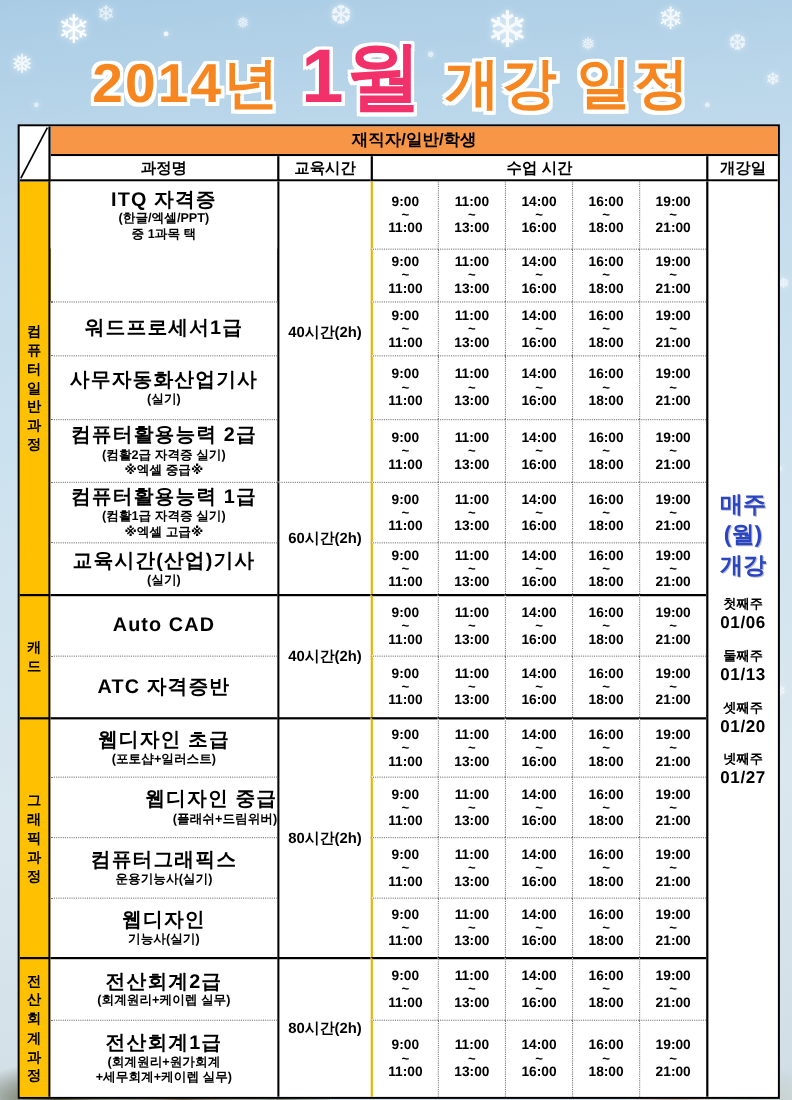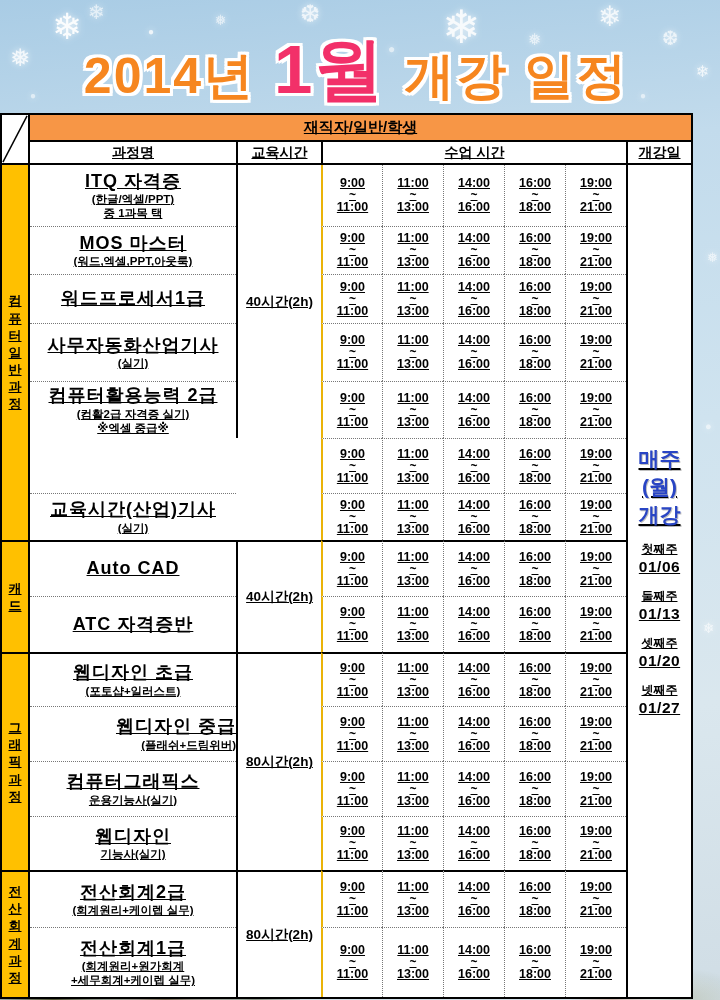--- a/index.html
+++ b/index.html
@@ -23,23 +23,23 @@
   
   .title{
     position:absolute;top:24px;left:0;width:712px;margin:0;text-align:center;z-index:3;
     font-weight:bold;letter-spacing:2px;
     text-shadow:-3px -3px 0 #fff,3px -3px 0 #fff,-3px 3px 0 #fff,3px 3px 0 #fff,
                  0 -3px 0 #fff,0 3px 0 #fff,-3px 0 0 #fff,3px 0 0 #fff;}
   .t-orange{font-size:50px;color:var(--title-orange);}
   .t-pink{font-size:69px;color:var(--title-pink);margin:0 8px;}
   
   #grid{
-    position:absolute;left:0;top:113px;width:689px;height:882px;z-index:2;
+    position:absolute;left:16px;top:113px;width:689px;height:882px;z-index:2;
     display:grid;background:#fff;border:2px solid #000;box-sizing:content-box;
-    grid-template-columns:28px 206px 85px 61px 61px 61px 61px 61px 65px;text-decoration:underline;}
+    grid-template-columns:28px 206px 85px 61px 61px 61px 61px 61px 65px;}
   .cell{box-sizing:border-box;display:flex;flex-direction:column;align-items:center;
     justify-content:center;background:#fff;overflow:hidden;text-align:center;}
   .hd-diag{grid-column:1;grid-row:1 / span 2;background:#fff;
     border-right:2px solid #000;border-bottom:2px solid #000;position:relative;}
   .hd-diag svg{position:absolute;inset:0;width:100%;height:100%;}
   .hd-orange{grid-column:2 / -1;grid-row:1;background:var(--hdr-orange);
     border-bottom:2px solid #000;display:flex;align-items:center;justify-content:center;
     font-weight:bold;font-size:15px;color:#000;}
   .hd-col{grid-row:2;background:#fff;border-bottom:2px solid #000;display:flex;
     align-items:center;justify-content:center;font-weight:bold;font-size:14px;}
@@ -118,20 +118,21 @@
 <div class="cell cat-cell" style="grid-area: 3 / 1 / span 7;">
       <div>컴</div>
       <div>퓨</div>
       <div>터</div>
       <div>일</div>
       <div>반</div>
       <div>과</div>
       <div>정</div>
     </div>
     <div class="cell hour-cell" style="grid-area: 3 / 3 / span 5;">40시간(2h)</div>
+    <div class="cell hour-cell bt-dot" style="grid-area: 8 / 3 / span 2;">60시간(2h)</div>
     <div class="cell course-cell" style="grid-area: 3 / 2;">
       <div class="course-name">ITQ 자격증</div>
       <div class="course-sub">(한글/엑셀/PPT)</div>
       <div class="course-sub">중 1과목 택</div>
     </div>
     <div class="cell time-cell bl-solid" style="grid-area: 3 / 4;">
       <div>9:00</div>
       <div class="tilde">~</div>
       <div>11:00</div>
     </div>
@@ -148,24 +149,20 @@
     <div class="cell time-cell bl-dot" style="grid-area: 3 / 7;">
       <div>16:00</div>
       <div class="tilde">~</div>
       <div>18:00</div>
     </div>
     <div class="cell time-cell bl-dot" style="grid-area: 3 / 8;">
       <div>19:00</div>
       <div class="tilde">~</div>
       <div>21:00</div>
     </div>
-    <div class="cell course-cell bt-dot" style="grid-area: 4 / 2;">
-      <div class="course-name">MOS 마스터</div>
-      <div class="course-sub">(워드,엑셀,PPT,아웃룩)</div>
-    </div>
     <div class="cell time-cell bl-solid bt-dot" style="grid-area: 4 / 4;">
       <div>9:00</div>
       <div class="tilde">~</div>
       <div>11:00</div>
     </div>
     <div class="cell time-cell bl-dot bt-dot" style="grid-area: 4 / 5;">
       <div>11:00</div>
       <div class="tilde">~</div>
       <div>13:00</div>
     </div>
@@ -263,20 +260,25 @@
     </div>
     <div class="cell time-cell bl-dot bt-dot" style="grid-area: 7 / 7;">
       <div>16:00</div>
       <div class="tilde">~</div>
       <div>18:00</div>
     </div>
     <div class="cell time-cell bl-dot bt-dot" style="grid-area: 7 / 8;">
       <div>19:00</div>
       <div class="tilde">~</div>
       <div>21:00</div>
+    </div>
+    <div class="cell course-cell bt-dot" style="grid-area: 8 / 2;">
+      <div class="course-name">컴퓨터활용능력 1급</div>
+      <div class="course-sub">(컴활1급 자격증 실기)</div>
+      <div class="course-sub">※엑셀 고급※</div>
     </div>
     <div class="cell time-cell bl-solid bt-dot" style="grid-area: 8 / 4;">
       <div>9:00</div>
       <div class="tilde">~</div>
       <div>11:00</div>
     </div>
     <div class="cell time-cell bl-dot bt-dot" style="grid-area: 8 / 5;">
       <div>11:00</div>
       <div class="tilde">~</div>
       <div>13:00</div>

